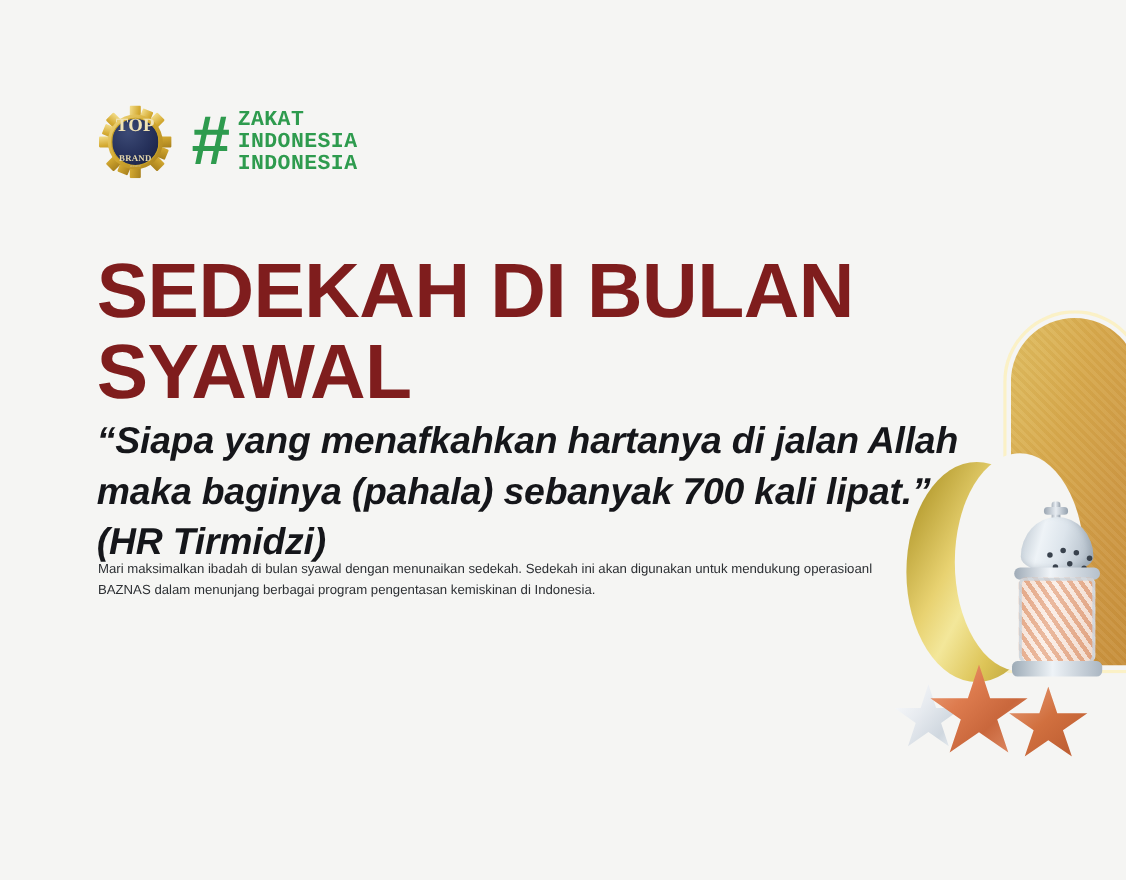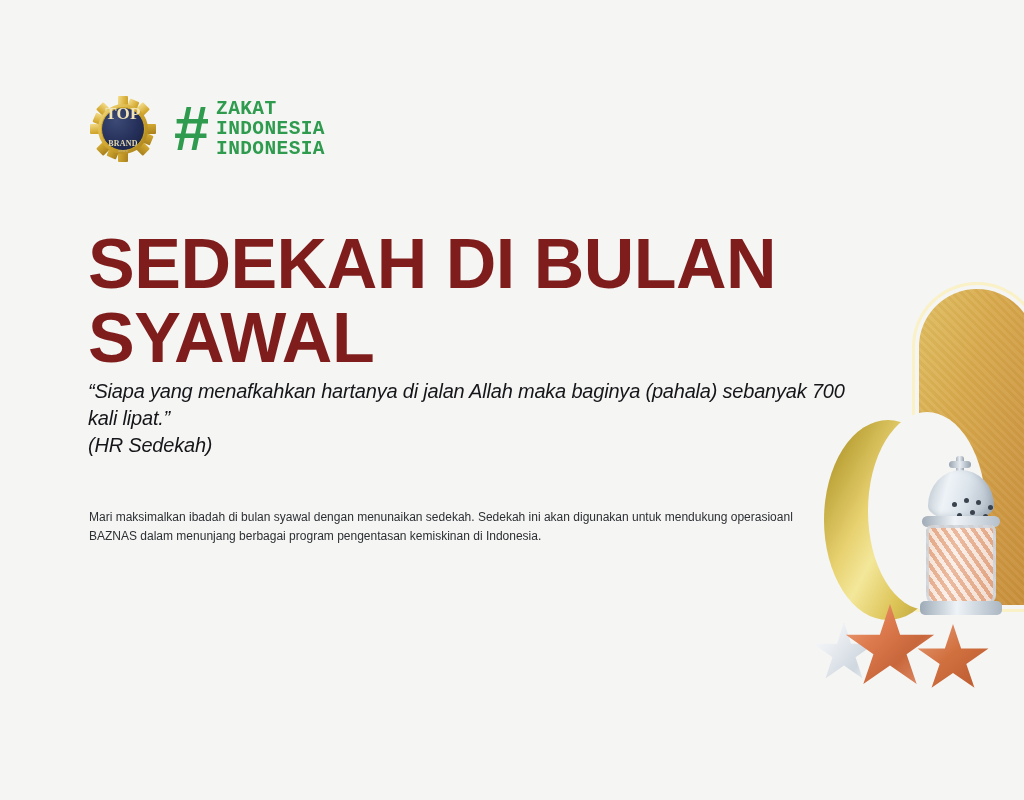--- a/index.html
+++ b/index.html
@@ -117,22 +117,22 @@
     color:#7f1d1d;
     letter-spacing:-0.5px;
   }
 
   
   .quote {
     position:absolute;
     left:88px;
     top:378px;
     width:790px;
-    font-size:20px;
-    font-weight:normal;
+    font-size:34px;
+    font-weight:bold;
     font-style:italic;
     line-height:1.36;
     color:#15161a;
     letter-spacing:-0.2px;
   }
   .quote .src { display:block; }
 
   
   .body-copy {
     position:absolute;
@@ -338,21 +338,21 @@
         <span>INDONESIA</span>
         <span>INDONESIA</span>
       </div>
     </div>
   </div>
 
   <h1 class="headline">SEDEKAH DI BULAN SYAWAL</h1>
 
   <div class="quote">
     <span>“Siapa yang menafkahkan hartanya di jalan Allah maka baginya (pahala) sebanyak 700 kali lipat.”</span>
-    <span class="src">(HR Sedekah)</span>
+    <span class="src">(HR Tirmidzi)</span>
   </div>
 
   <p class="body-copy">Mari maksimalkan ibadah di bulan syawal dengan menunaikan sedekah. Sedekah ini akan digunakan untuk mendukung operasioanl BAZNAS dalam menunjang berbagai program pengentasan kemiskinan di Indonesia.</p>
 
   <div class="art">
 
     <div class="arch"></div>
     <div class="arch-inner"></div>
 
     <div class="moon">

